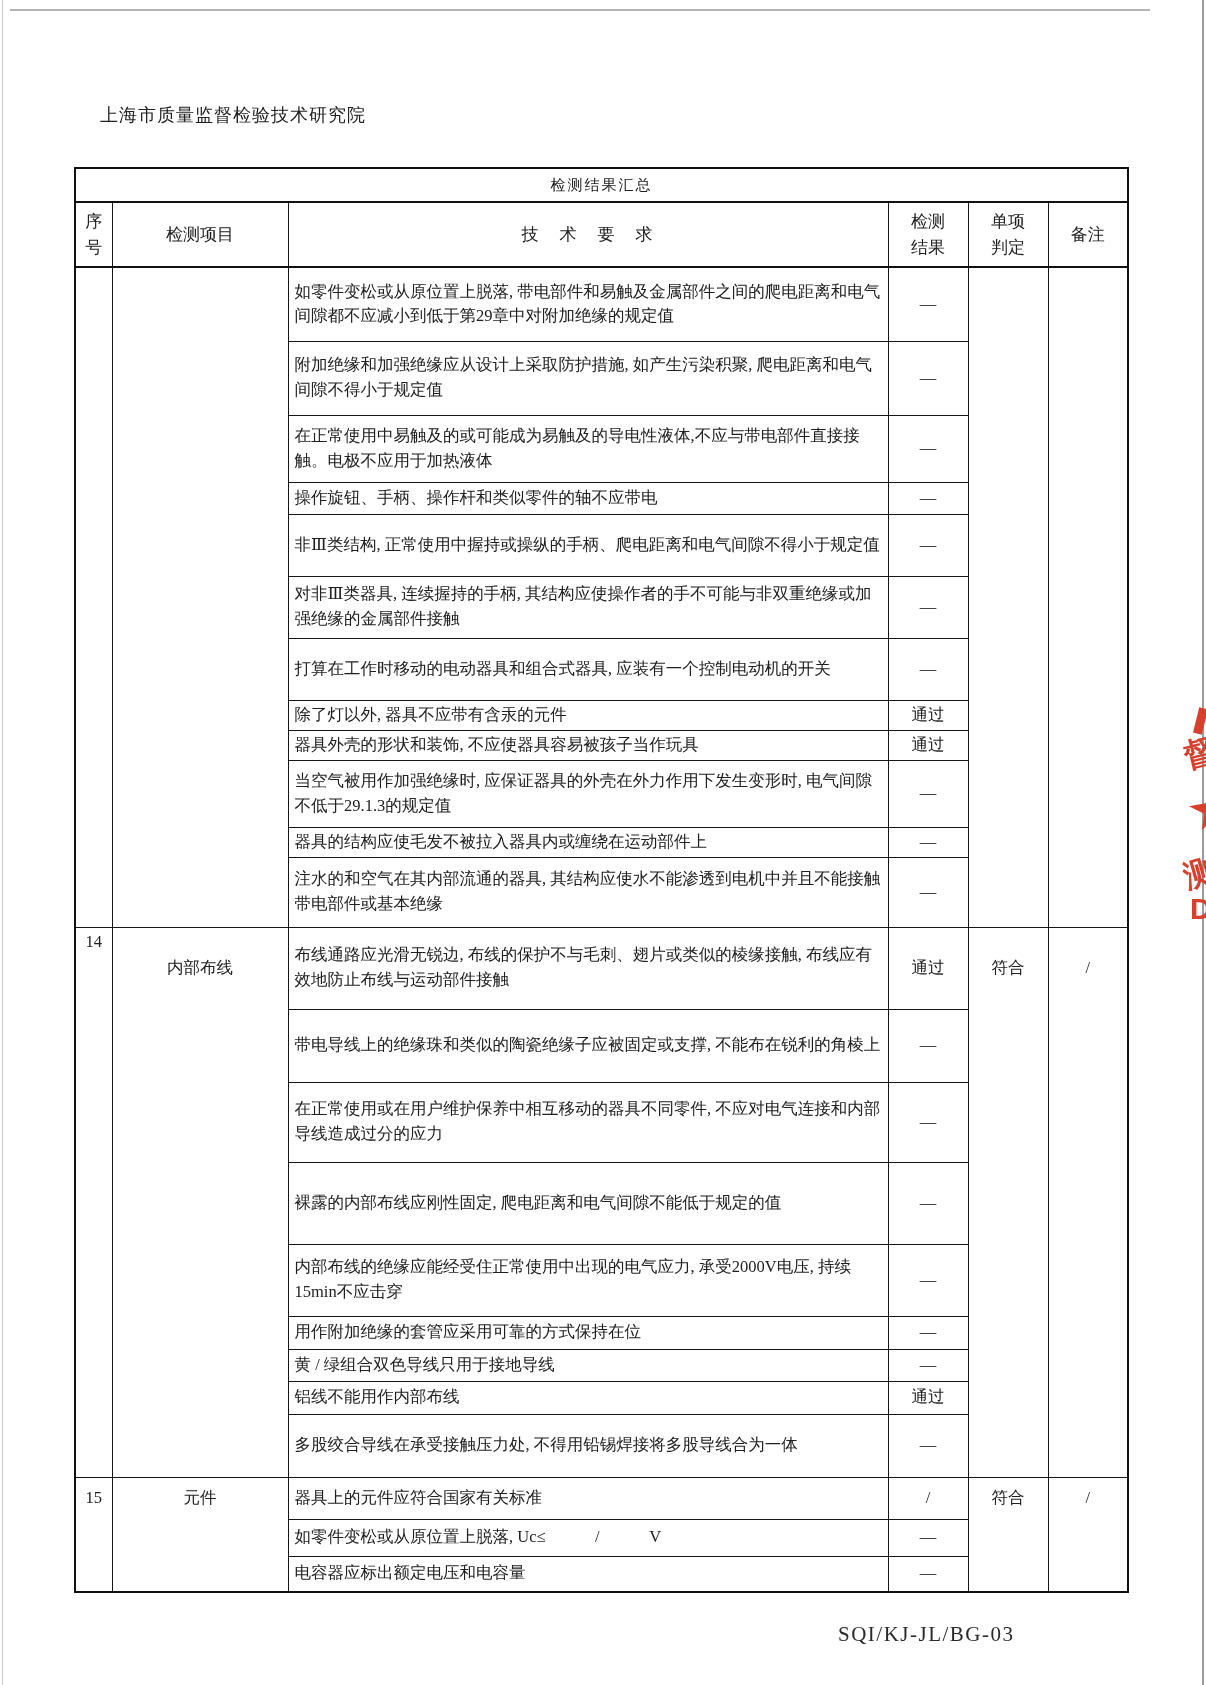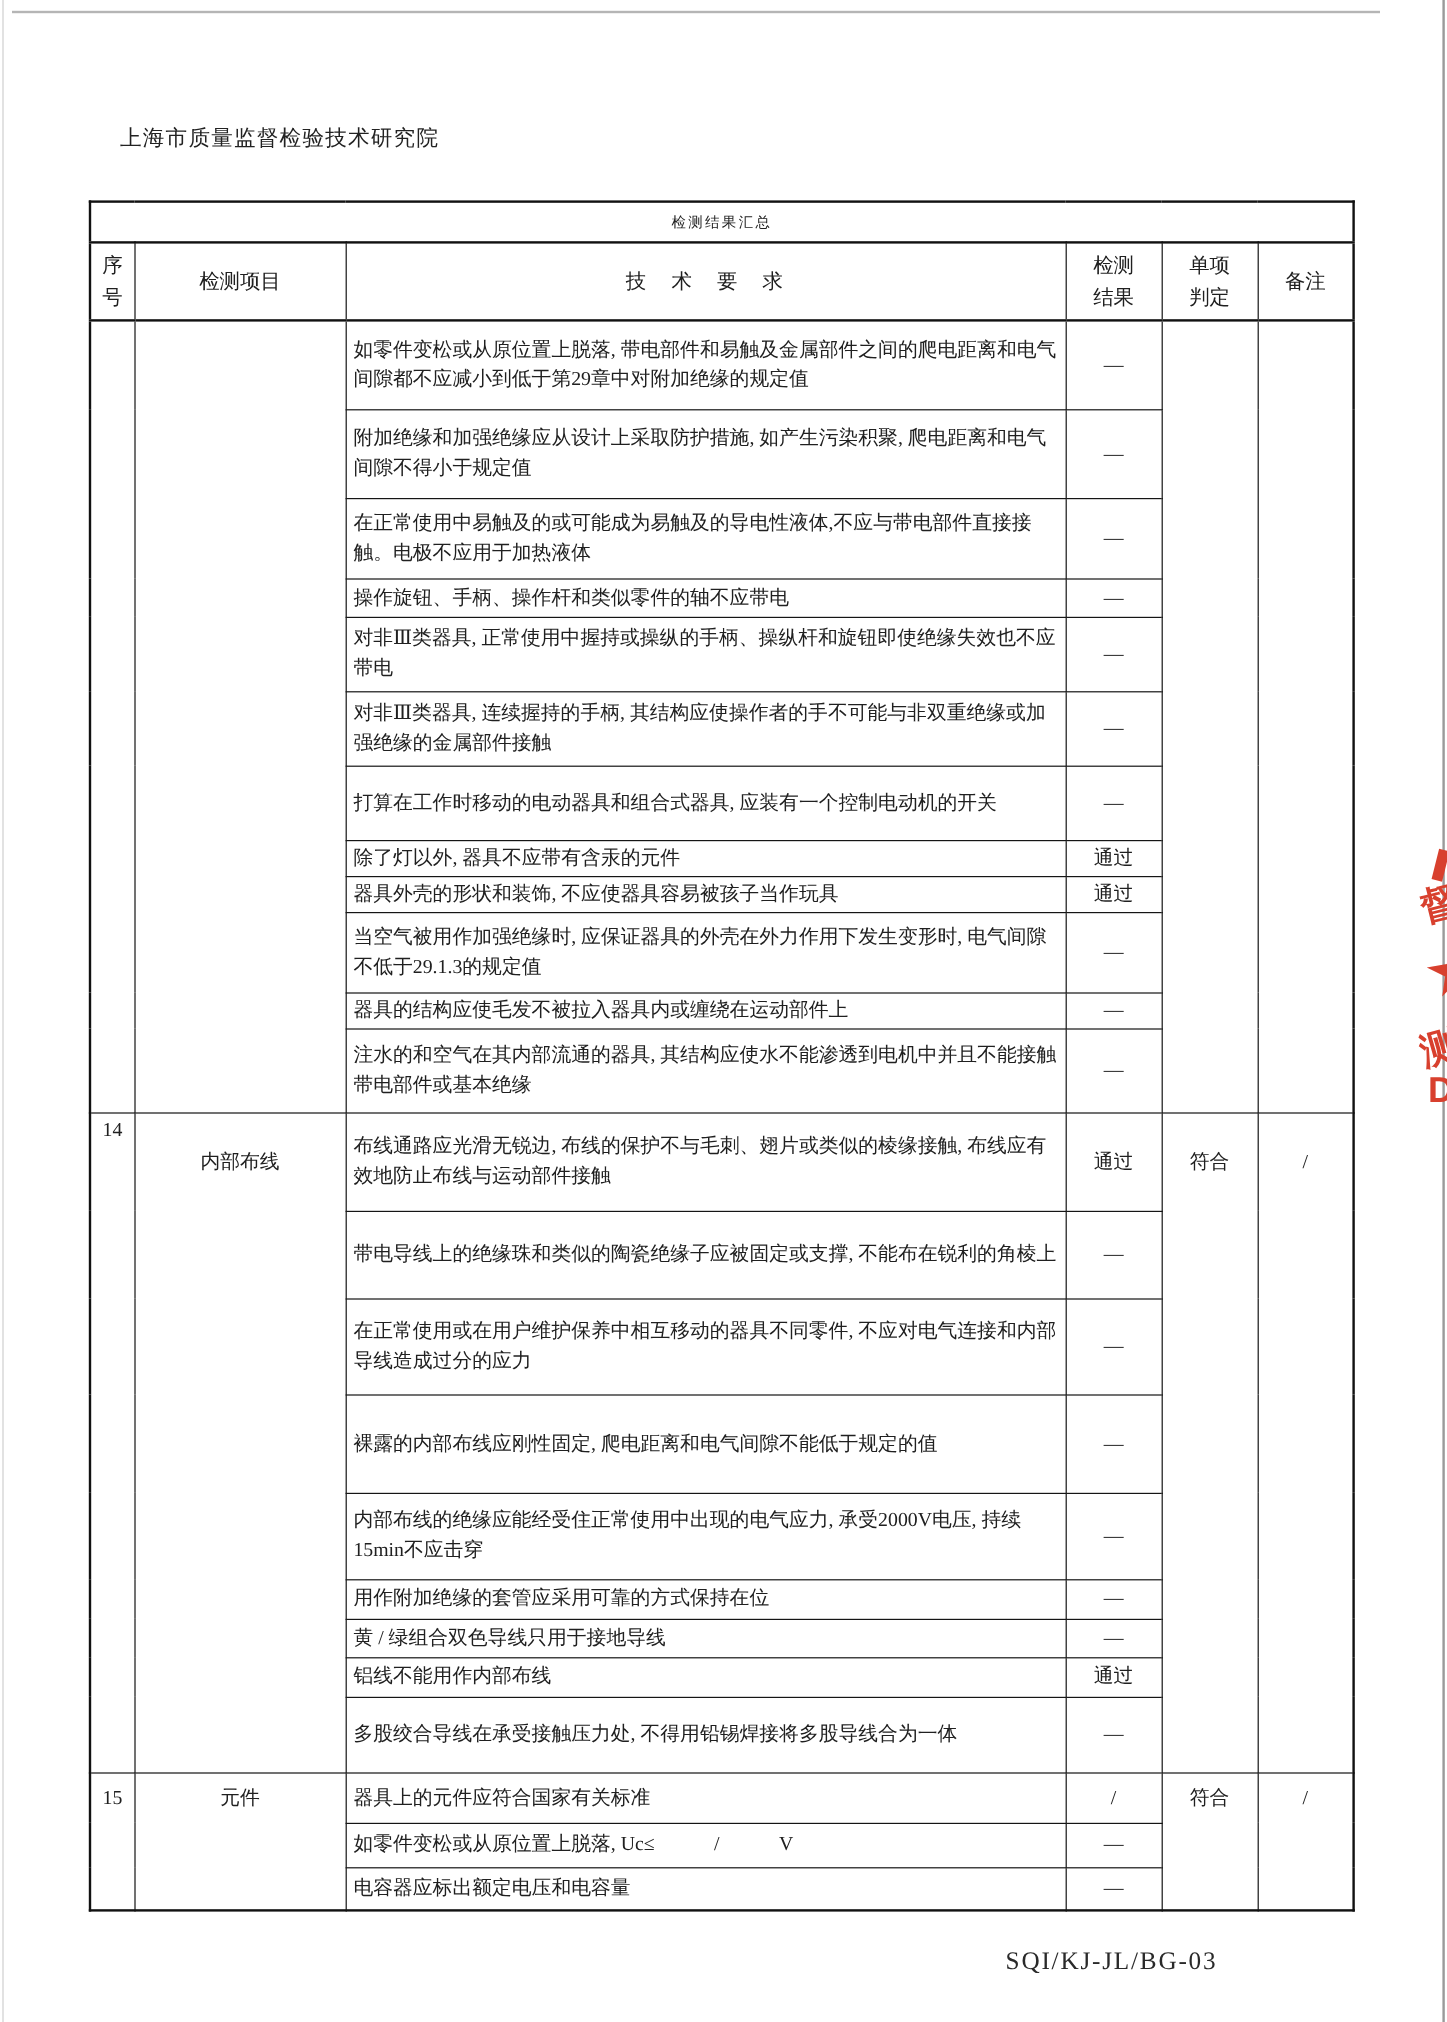--- a/index.html
+++ b/index.html
@@ -24,21 +24,21 @@
     position:absolute;left:74px;top:167px;width:1053px;
     border-collapse:collapse;table-layout:fixed;
   }
   table.results td,table.results th{
     border:1.6px solid #151515;
     font-weight:normal;font-size:16.5px;line-height:1.5;
     padding:2px 6px;color:#202020;
     overflow:hidden;
   }
   table.results{border:2.5px solid #111;}
-  tr.summary-row td{height:30px;text-align:center;font-size:12px;letter-spacing:2px;padding:1px;border-bottom:2.2px solid #111;}
+  tr.summary-row td{height:30px;text-align:center;font-size:15px;letter-spacing:2px;padding:1px;border-bottom:2.2px solid #111;}
   tr.header-row th{height:59px;text-align:center;font-size:17px;white-space:pre-line;border-bottom:2.2px solid #111;}
   th.h-req{letter-spacing:2px;}
   td.c-req{text-align:left;padding:3px 9px;}
   td.c-res{text-align:center;}
   td.c-no,td.c-item{text-align:center;vertical-align:top;}
   td.c-judg,td.c-rem{text-align:center;vertical-align:top;}
   .footer-code{
     position:absolute;left:838px;top:1622px;font-size:21px;letter-spacing:1.5px;color:#2a2a2a;
     font-family:"Liberation Serif","DejaVu Serif",serif;
   }
@@ -102,21 +102,21 @@
         </tr>
         <tr style="height: 67px;">
           <td class="c-req">在正常使用中易触及的或可能成为易触及的导电性液体,不应与带电部件直接接触。电极不应用于加热液体</td>
           <td class="c-res">—</td>
         </tr>
         <tr style="height: 32px;">
           <td class="c-req">操作旋钮、手柄、操作杆和类似零件的轴不应带电</td>
           <td class="c-res">—</td>
         </tr>
         <tr style="height: 62px;">
-          <td class="c-req">对非Ⅲ类器具, 正常使用中握持或操纵的手柄、操纵杆和旋钮即使绝缘失效也不应带电</td>
+          <td class="c-req">非Ⅲ类结构, 正常使用中握持或操纵的手柄、爬电距离和电气间隙不得小于规定值</td>
           <td class="c-res">—</td>
         </tr>
         <tr style="height: 62px;">
           <td class="c-req">对非Ⅲ类器具, 连续握持的手柄, 其结构应使操作者的手不可能与非双重绝缘或加强绝缘的金属部件接触</td>
           <td class="c-res">—</td>
         </tr>
         <tr style="height: 62px;">
           <td class="c-req">打算在工作时移动的电动器具和组合式器具, 应装有一个控制电动机的开关</td>
           <td class="c-res">—</td>
         </tr>

